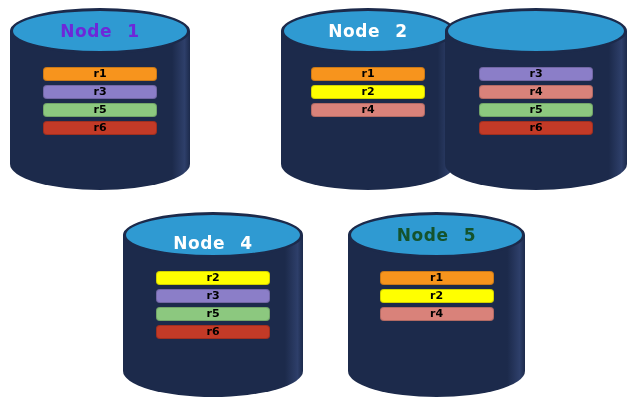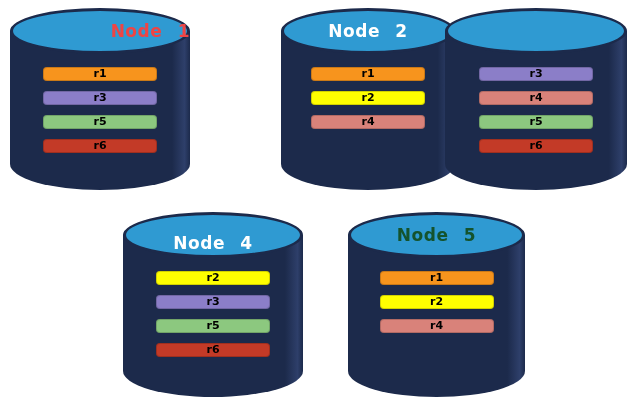--- a/index.html
+++ b/index.html
@@ -47,42 +47,42 @@
     letter-spacing: 0.5px;
     word-spacing: 9px;
   }
   .bars {
     position: absolute;
     top: 59px;
     left: 50%;
     transform: translateX(-50%);
     display: flex;
     flex-direction: column;
-    gap: 10px;
+    gap: 4px;
     align-items: flex-end;
   }
   .bar {
     width: 114px;
     height: 14px;
     line-height: 14px;
     border-radius: 4px;
     text-align: center;
     font-size: 11px;
     font-weight: bold;
     box-shadow: inset 0 0 0 1px rgba(0,0,0,0.18);
   }
 </style>
 </head>
 <body>
 
 <div class="canvas">
     <div class="cylinder" style="left: 10px; top: 8px; width: 180px; height: 182px;">
       <div class="cyl-side" style="background: linear-gradient(90deg, rgb(28, 42, 75) 0%, rgb(28, 42, 75) 90%, rgb(46, 63, 106) 97%, rgb(28, 42, 75) 100%);"></div>
       <div class="cyl-top" style="background: rgb(47, 154, 210); border: 3px solid rgb(28, 42, 75);"></div>
-      <div class="node-title" style="color: #ef4444; text-align: right;">Node 1</div>
+      <div class="node-title" style="color: #6d28d9;">Node 1</div>
       <div class="bars">
         <div class="bar" style="background: rgb(247, 148, 29); color: rgb(0, 0, 0);">r1</div>
         <div class="bar" style="background: rgb(139, 126, 200); color: rgb(0, 0, 0);">r3</div>
         <div class="bar" style="background: rgb(140, 200, 127); color: rgb(0, 0, 0);">r5</div>
         <div class="bar" style="background: rgb(195, 58, 39); color: rgb(0, 0, 0);">r6</div>
       </div>
     </div>
     <div class="cylinder" style="left: 233px; top: 8px; width: 174px; height: 182px; margin-left: 48px;">
       <div class="cyl-side" style="background: linear-gradient(90deg, rgb(28, 42, 75) 0%, rgb(28, 42, 75) 90%, rgb(46, 63, 106) 97%, rgb(28, 42, 75) 100%);"></div>
       <div class="cyl-top" style="background: rgb(47, 154, 210); border: 3px solid rgb(28, 42, 75);"></div>

